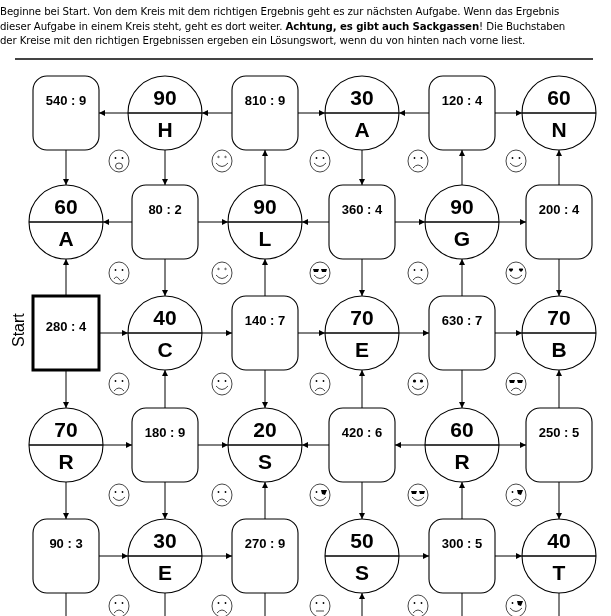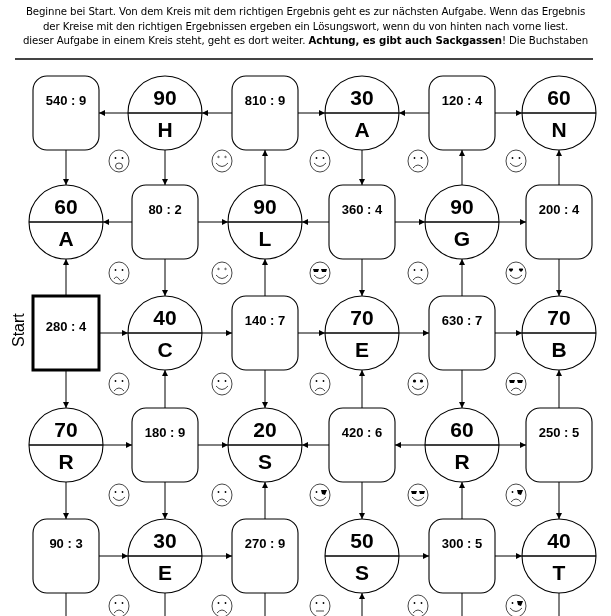--- a/index.html
+++ b/index.html
@@ -1,29 +1,29 @@
 <!DOCTYPE html>
 <html><head>
 <meta charset="utf-8">
 <style>
   html, body { margin:0; padding:0; background:#ffffff; }
   body { width:611px; height:616px; position:relative; overflow:hidden; font-family:"DejaVu Sans", sans-serif; color:#000; }
-  .instr { position:absolute; left:0; top:5px; width:611px; text-align:center; font-size:10.2px; line-height:14.5px; letter-spacing:-0.1px; }
+  .instr { position:absolute; left:0; top:5px; width:611px; text-align:left; font-size:10.2px; line-height:14.5px; letter-spacing:-0.1px; }
   .instr b { font-weight:bold; }
   .rule { position:absolute; left:15px; top:58px; width:578px; height:1.5px; background:#444; }
   svg#maze { position:absolute; left:0; top:0; }
   .start-label { position:absolute; left:4px; top:312px; width:30px; height:40px; transform:rotate(-90deg); transform-origin:center; font-family:"Liberation Sans", sans-serif; font-size:16px; text-align:center; line-height:40px; }
 </style>
 </head>
 <body>
 
 <div class="instr">
   <div>Beginne bei Start. Von dem Kreis mit dem richtigen Ergebnis geht es zur nächsten Aufgabe. Wenn das Ergebnis</div>
+  <div><span>dieser Aufgabe in einem Kreis steht, geht es dort weiter. </span><b>Achtung, es gibt auch Sackgassen</b><span>! Die Buchstaben</span></div>
   <div>der Kreise mit den richtigen Ergebnissen ergeben ein Lösungswort, wenn du von hinten nach vorne liest.</div>
-  <div><span>dieser Aufgabe in einem Kreis steht, geht es dort weiter. </span><b>Achtung, es gibt auch Sackgassen</b><span>! Die Buchstaben</span></div>
 </div>
 <div class="rule"></div>
 
 <svg id="maze" width="611" height="616" xmlns="http://www.w3.org/2000/svg">
   <defs>
     <marker id="ah" viewBox="0 0 10 10" refX="10" refY="5" markerWidth="6" markerHeight="6" orient="auto-start-reverse">
       <path d="M0,0 L10,5 L0,10 z" fill="#000"></path>
     </marker>
   </defs>
   <g id="lines">

